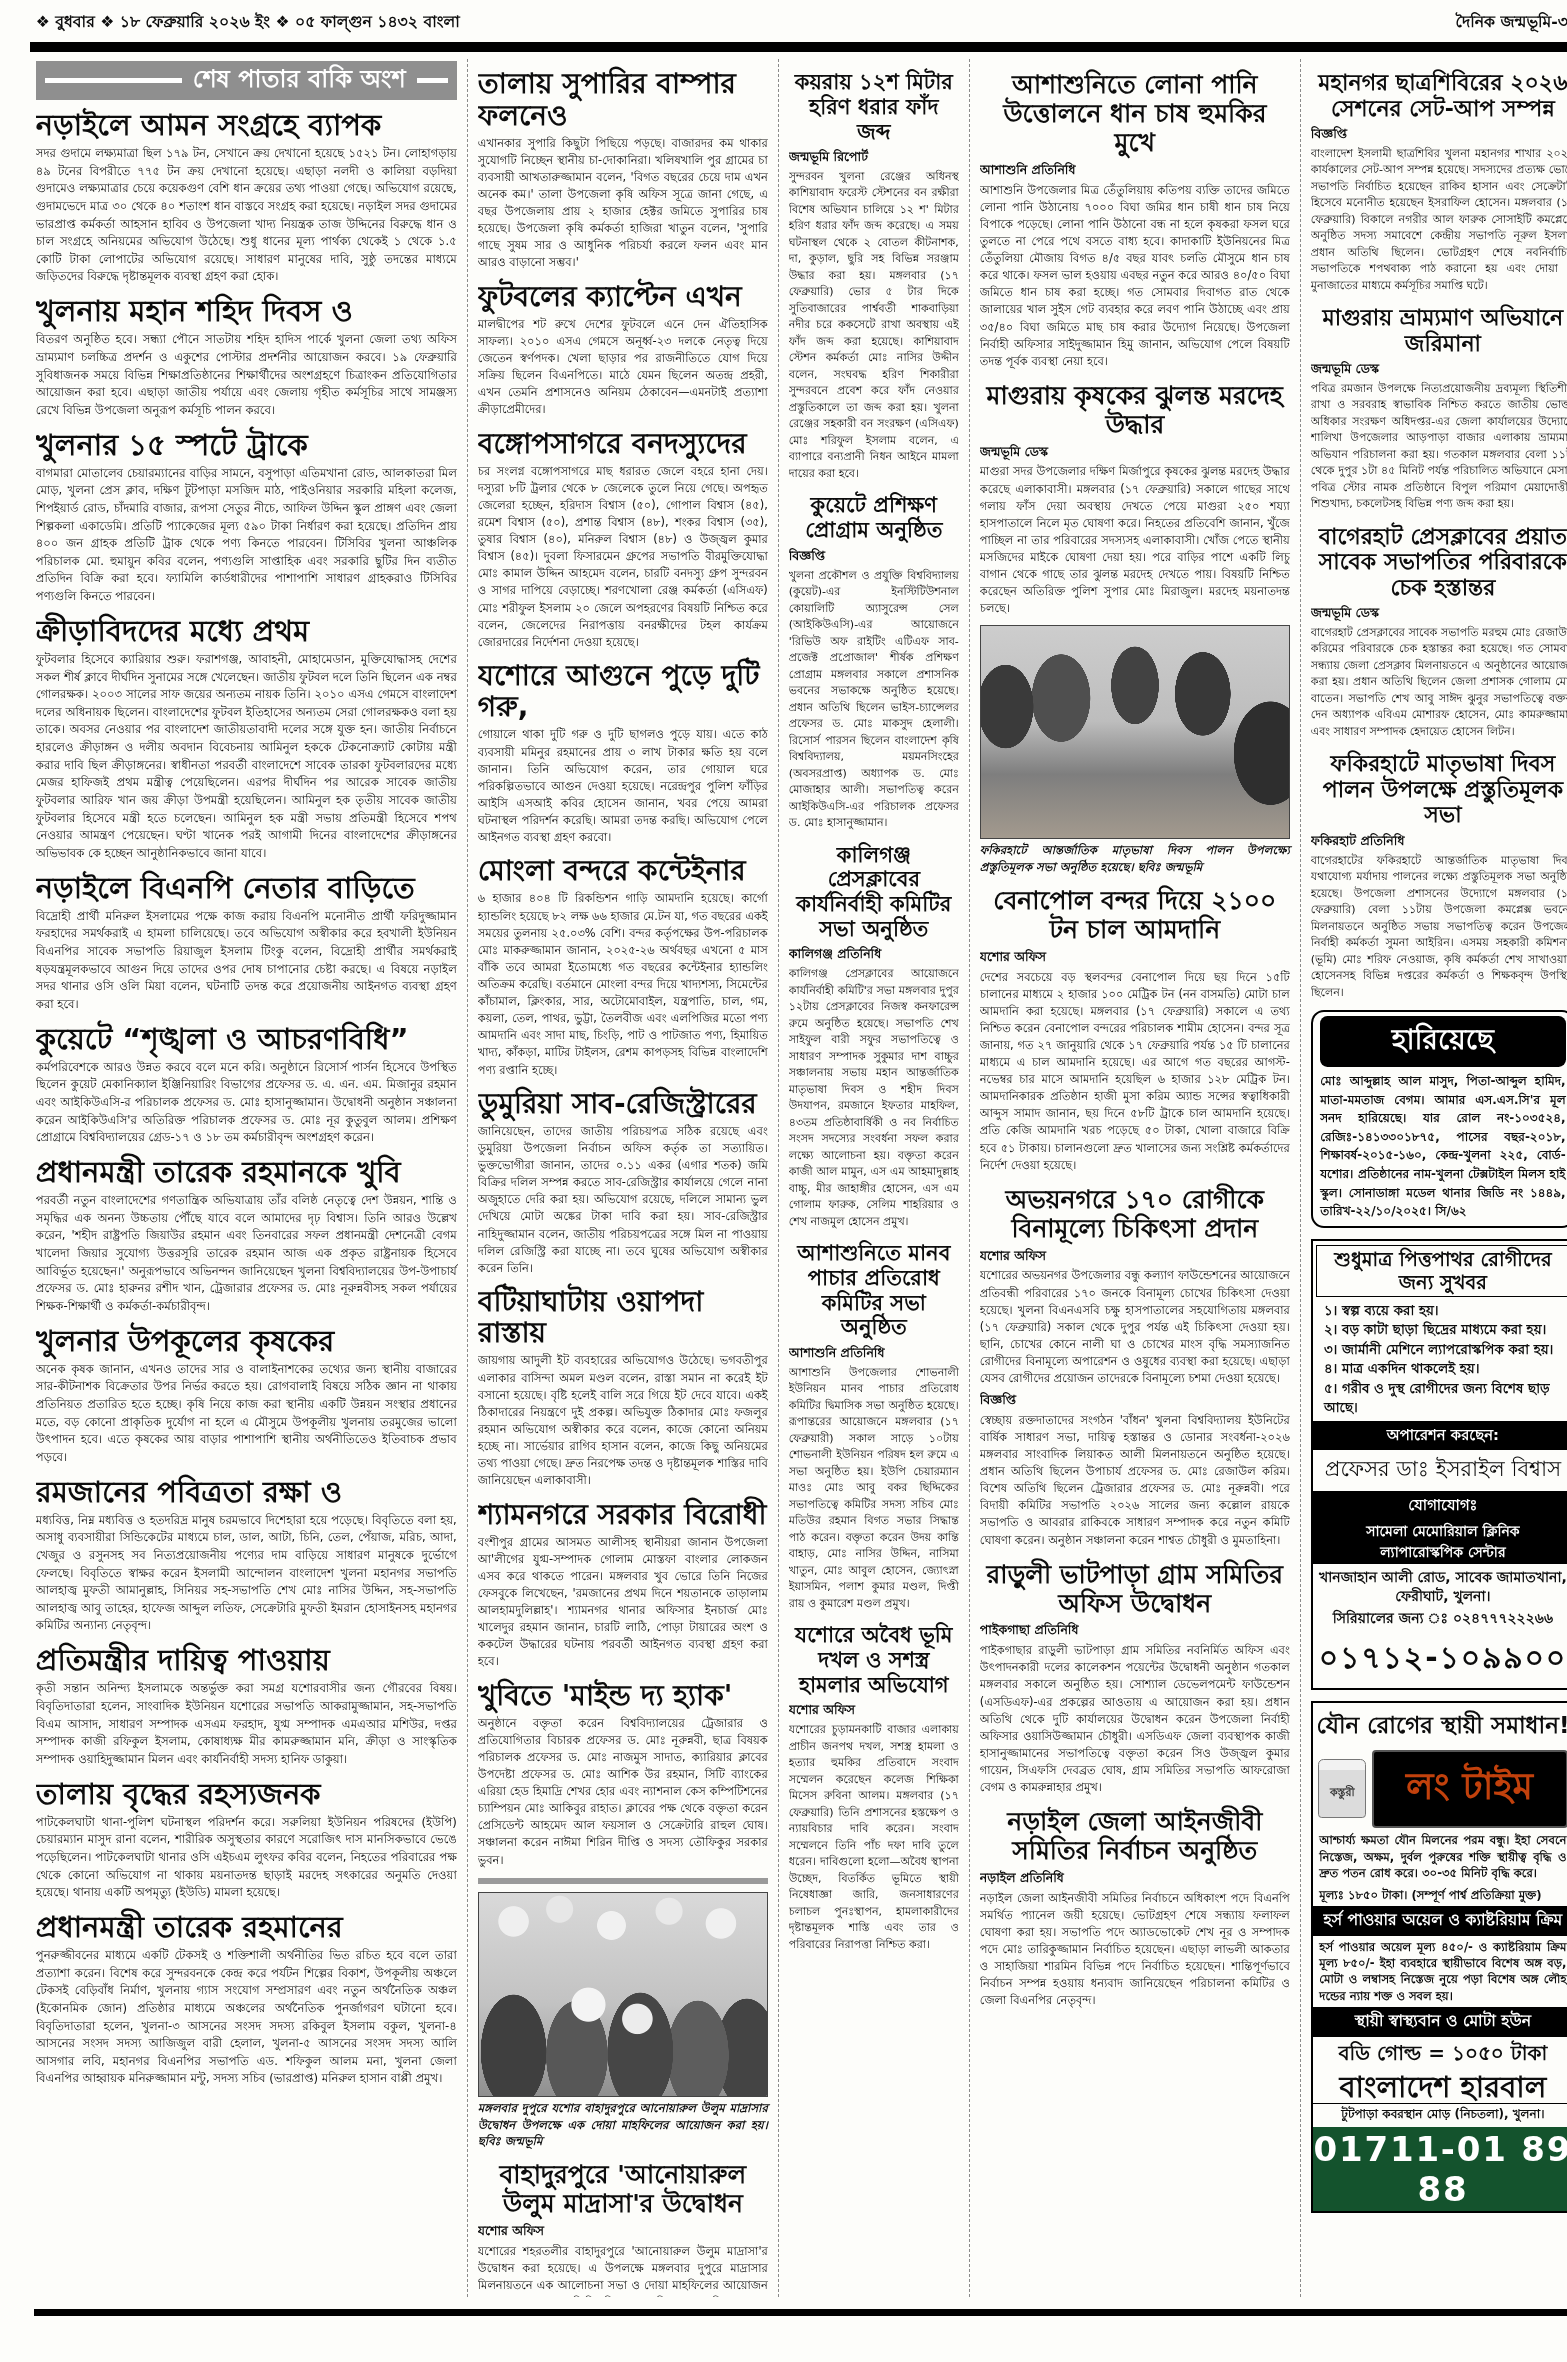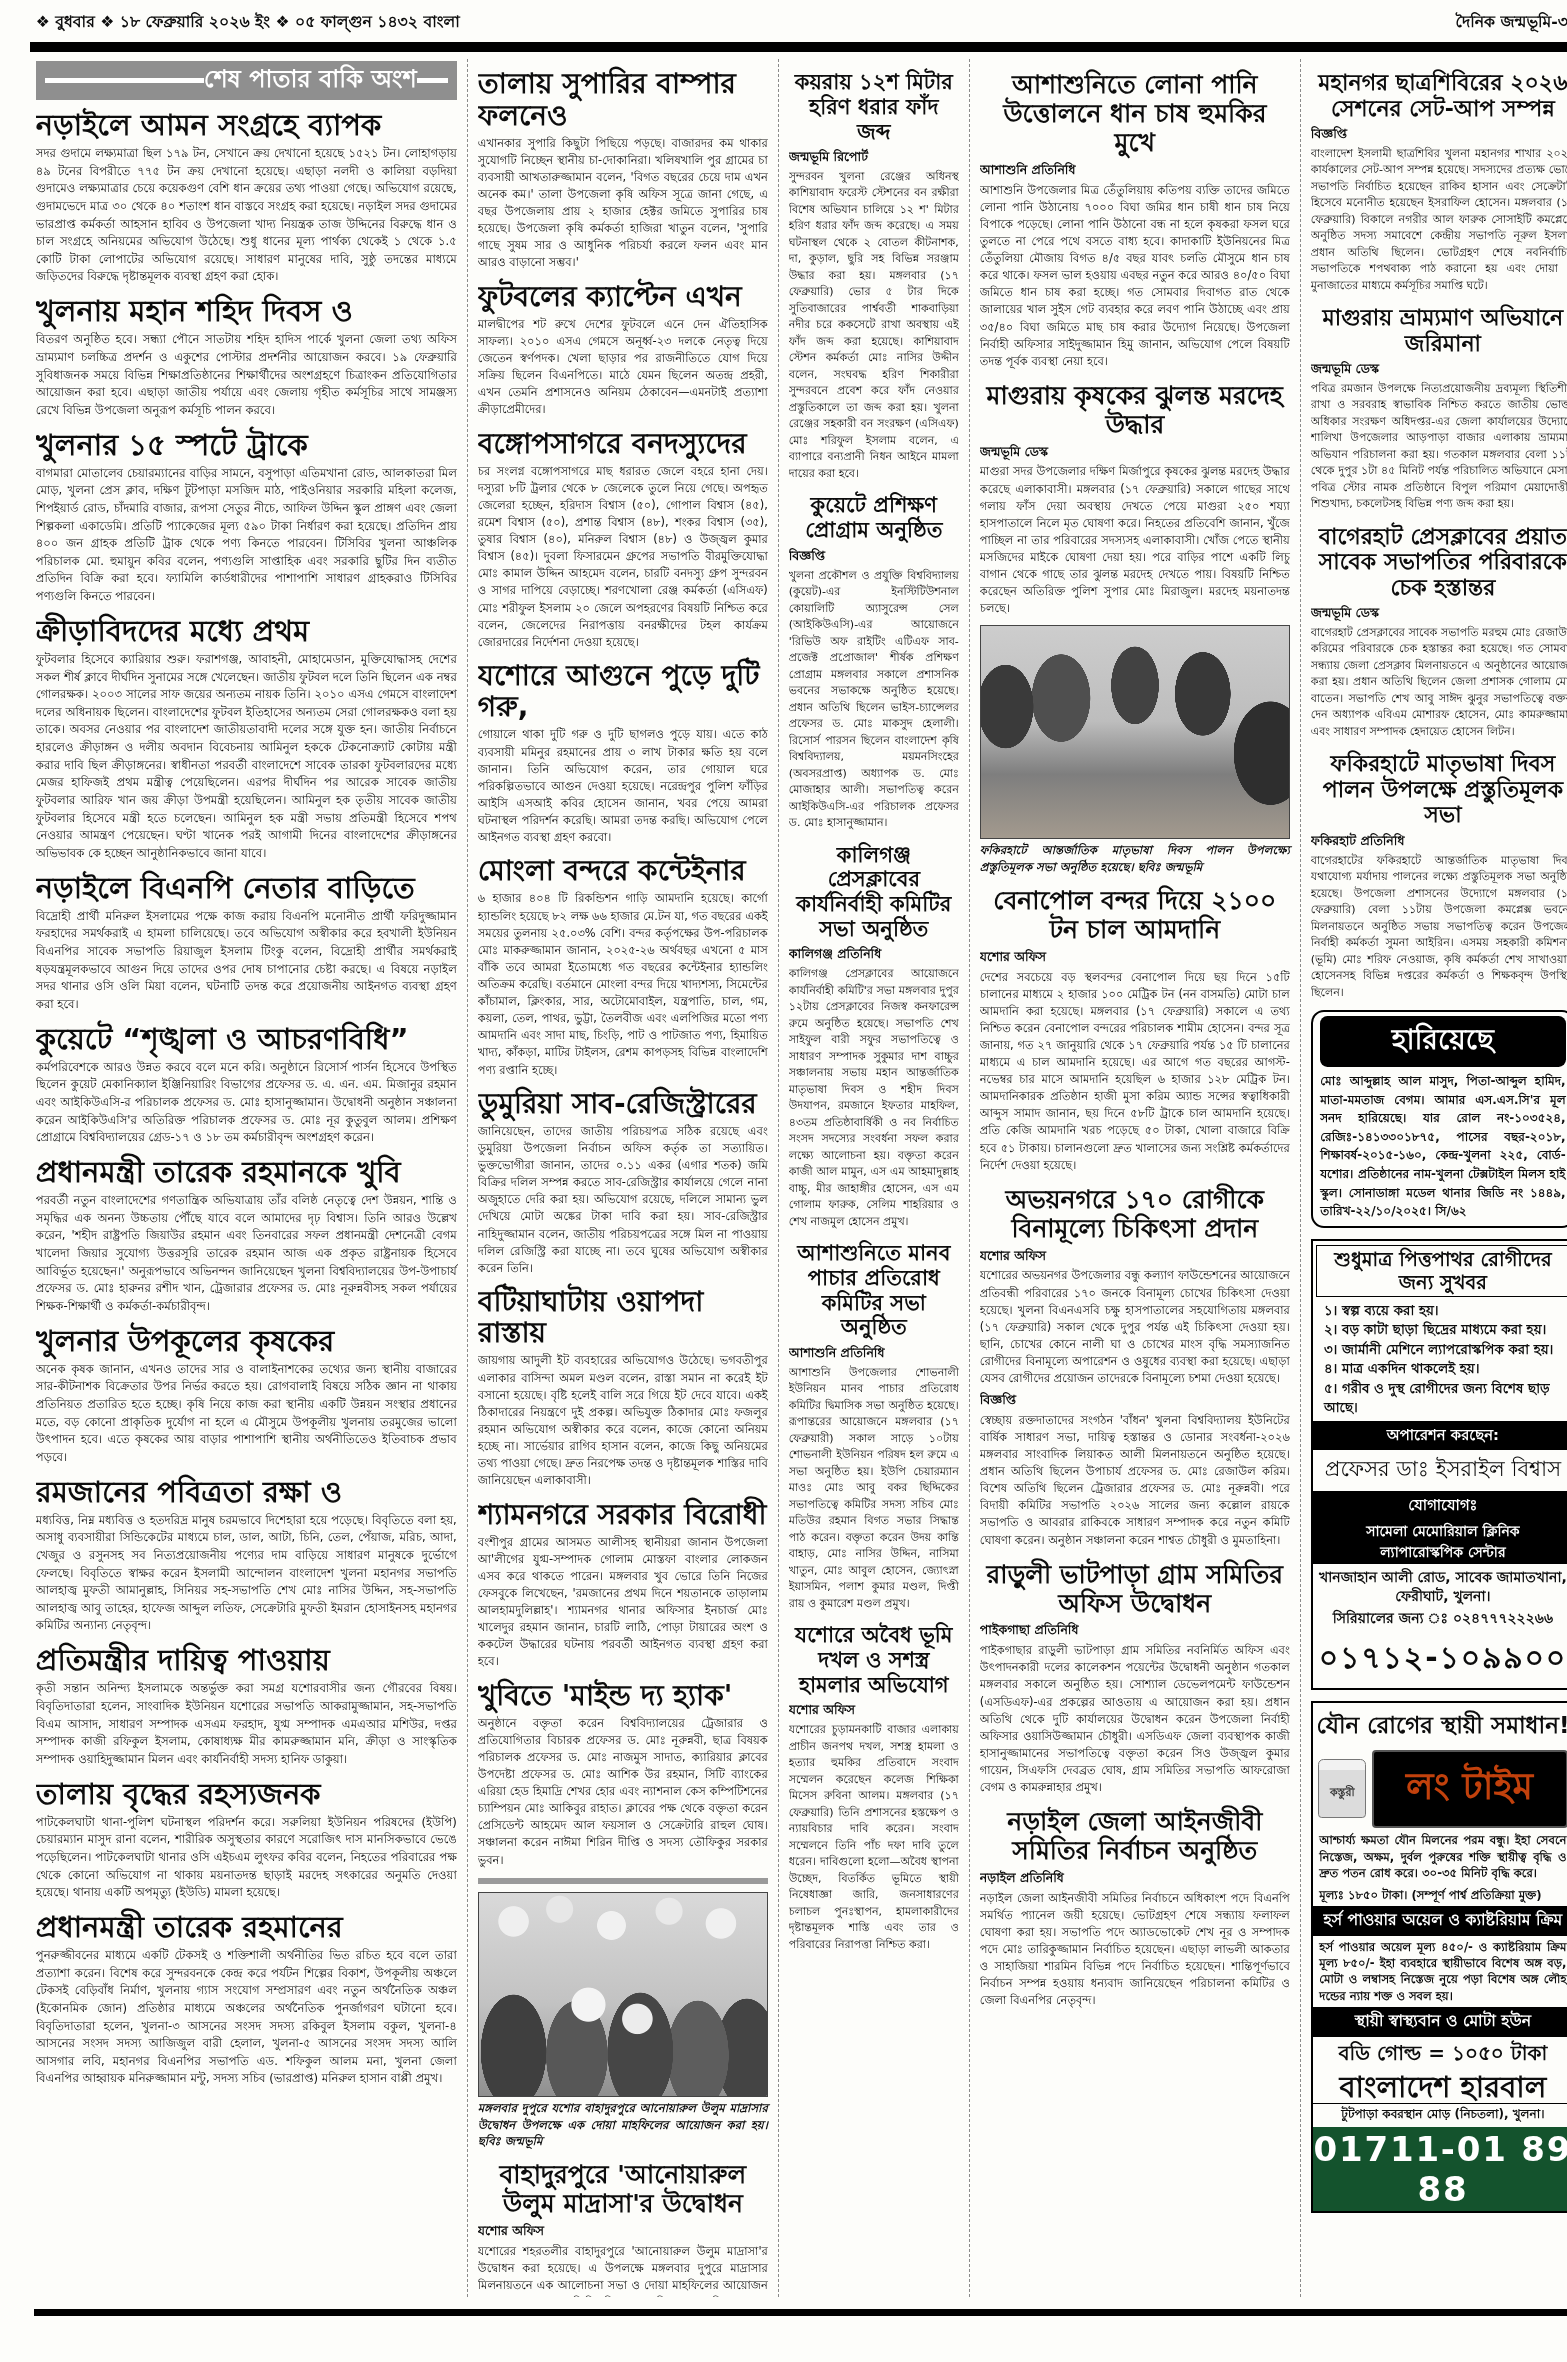--- a/index.html
+++ b/index.html
@@ -22,21 +22,21 @@
   .col{overflow:hidden;box-sizing:border-box;}
   .col:not(:last-child){border-right:1.8px dashed #8a8a8a;padding-right:10px;margin-right:10px;}
   .colA{width:432px;flex:none;}
   .colB{width:301px;flex:none;}
   .colC{width:181px;flex:none;}
   .colD{width:321px;flex:none;}
   .colE{flex:1;}
   
   .banner{
     background:#8f8f8f;color:#fff;height:39px;display:flex;align-items:center;
-    font-weight:bold;font-size:24px;margin:1.8px 0 7.4px 0;padding:0 9.2px;
+    font-weight:bold;font-size:24px;margin:1.8px 0 7.4px 0;padding:0 9.2px;gap:11px;
   }
   .bline{flex:1;height:4.6px;background:#fff;}
   .bline.short{flex:0 0 31px;}
   
   .hA{font-size:29px;font-weight:bold;line-height:1.12;margin:9.2px 0 3.7px 0;letter-spacing:0;}
   .hB{font-size:28px;font-weight:bold;line-height:1.12;margin:9.2px 0 3.7px 0;}
   .hC{font-size:21px;font-weight:bold;line-height:1.18;margin:11px 0 3.7px 0;text-align:center;}
   .hD{font-size:25px;font-weight:bold;line-height:1.16;margin:11px 0 3.7px 0;text-align:center;}
   .hE{font-size:22px;font-weight:bold;line-height:1.16;margin:11px 0 3.7px 0;text-align:center;}
   .dateline{font-weight:bold;font-size:12.5px;margin:1.8px 0 0.9px 0;}

